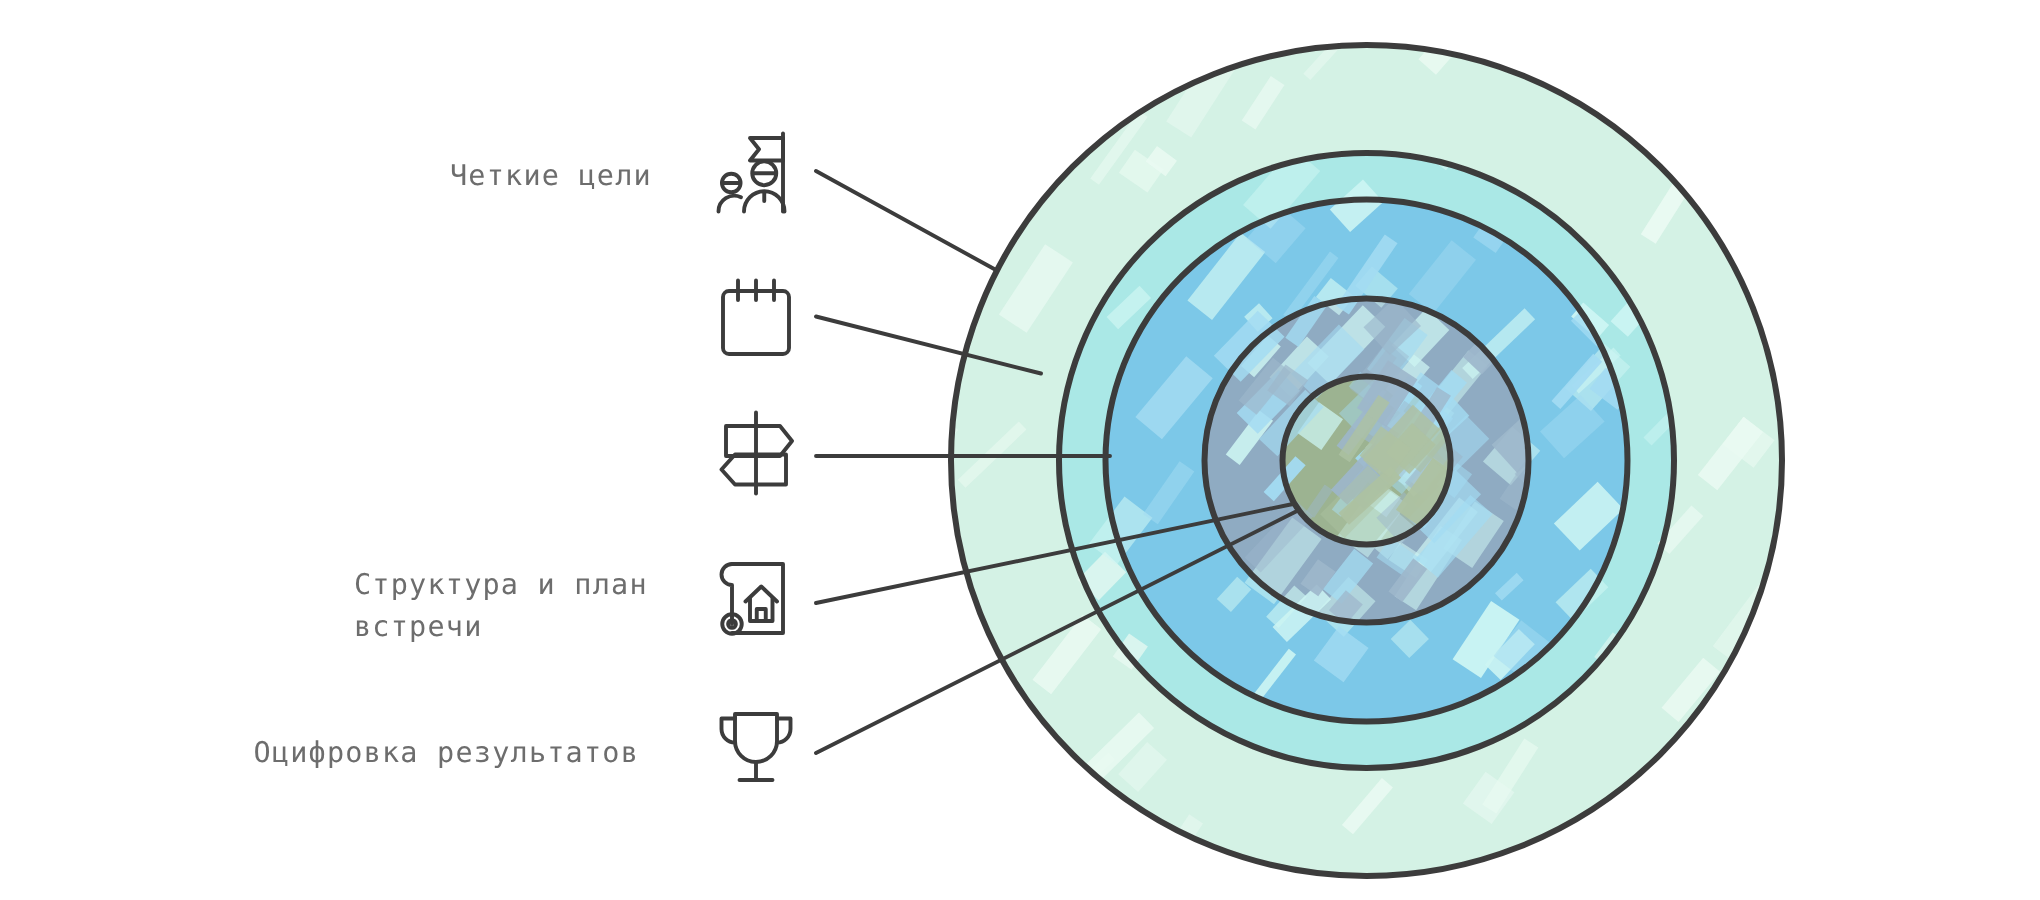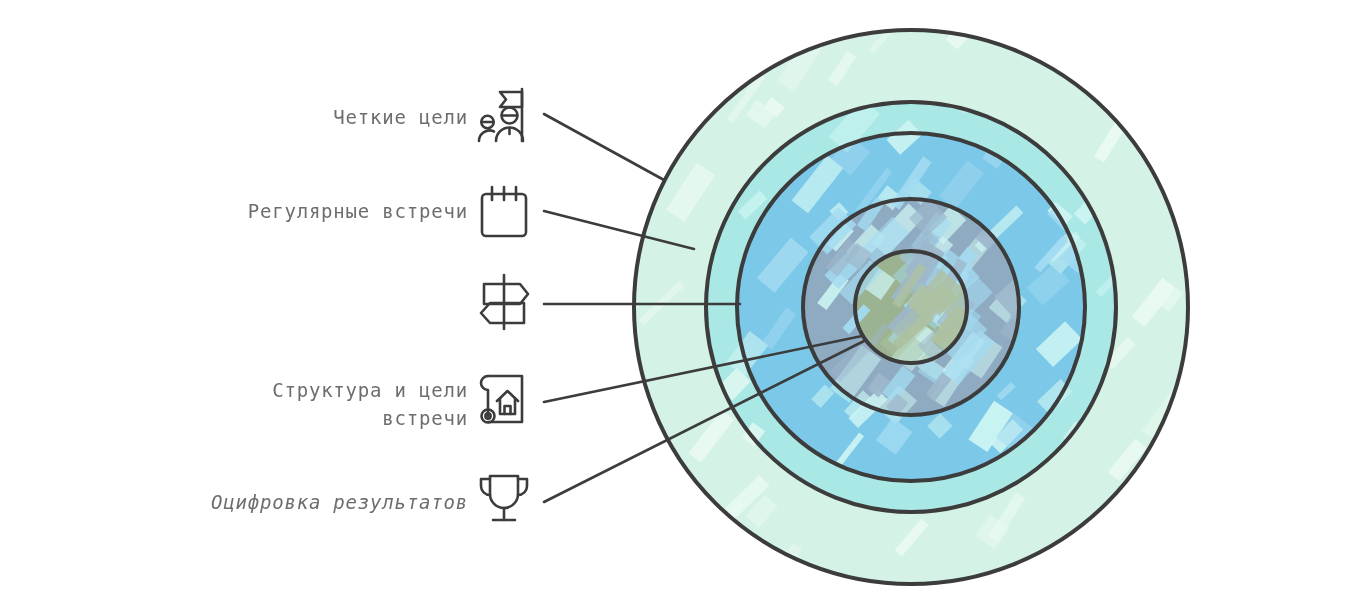--- a/index.html
+++ b/index.html
@@ -22,21 +22,21 @@
   #diagram-svg {
     position: absolute;
     left: 0;
     top: 0;
     width: 1360px;
     height: 600px;
     display: block;
   }
   .lbl {
     position: absolute;
-    text-align: right;
+    text-align: left;
     color: #6d6d6d;
     font-family: "DejaVu Sans Mono", "Liberation Mono", monospace;
     font-size: 19px;
     letter-spacing: 0.8px;
     line-height: 28px;
     white-space: pre-line;
     font-weight: 400;
   }
   .icon-box {
     position: absolute;
@@ -291,24 +291,23 @@
     <g id="leaders-group">
         <line x1="544" y1="114" x2="664" y2="180" stroke="#3c3c3c" stroke-width="2.6" stroke-linecap="round"></line>
         <line x1="544" y1="211" x2="694" y2="249" stroke="#3c3c3c" stroke-width="2.6" stroke-linecap="round"></line>
         <line x1="544" y1="304" x2="740" y2="304" stroke="#3c3c3c" stroke-width="2.6" stroke-linecap="round"></line>
         <line x1="544" y1="402" x2="862" y2="336" stroke="#3c3c3c" stroke-width="2.6" stroke-linecap="round"></line>
         <line x1="544" y1="502" x2="866" y2="340" stroke="#3c3c3c" stroke-width="2.6" stroke-linecap="round"></line>
       </g>
   </svg>
 
   <div class="lbl" id="lbl0" style="left: 300px; top: 103px; width: 168px;">Четкие цели</div>
-  <div class="lbl" id="lbl1" style="left: 203px; top: 197px; width: 265px;">Регулярные встречи</div>
-  <div class="lbl" id="lbl3" style="left: 236px; top: 376px; width: 232px;">Структура и цели
+  <div class="lbl" id="lbl3" style="left: 236px; top: 376px; width: 232px;">Структура и план
 встречи</div>
-  <div class="lbl" id="lbl4" style="left: 155px; top: 488px; width: 313px; font-style: italic;">Оцифровка результатов</div>
+  <div class="lbl" id="lbl4" style="left: 169px; top: 488px; width: 313px;">Оцифровка результатов</div>
 
   <div class="icon-box" id="ico0" style="left: 476px; top: 85px;">
     <svg viewBox="0 0 56 60">
       <g fill="none" stroke="#3c3c3c" stroke-width="2.6" stroke-linecap="round" stroke-linejoin="round">
         <line x1="46" y1="4" x2="46" y2="56"></line>
         <path d="M46 7 L24 7 L30 14.5 L24 22 L46 22 Z"></path>
         <circle cx="33.5" cy="30.5" r="8"></circle>
         <line x1="26" y1="30.5" x2="41" y2="30.5"></line>
         <path d="M20 56 a13.5 13.5 0 0 1 27 0"></path>
         <line x1="33.5" y1="44" x2="33.5" y2="49"></line>

